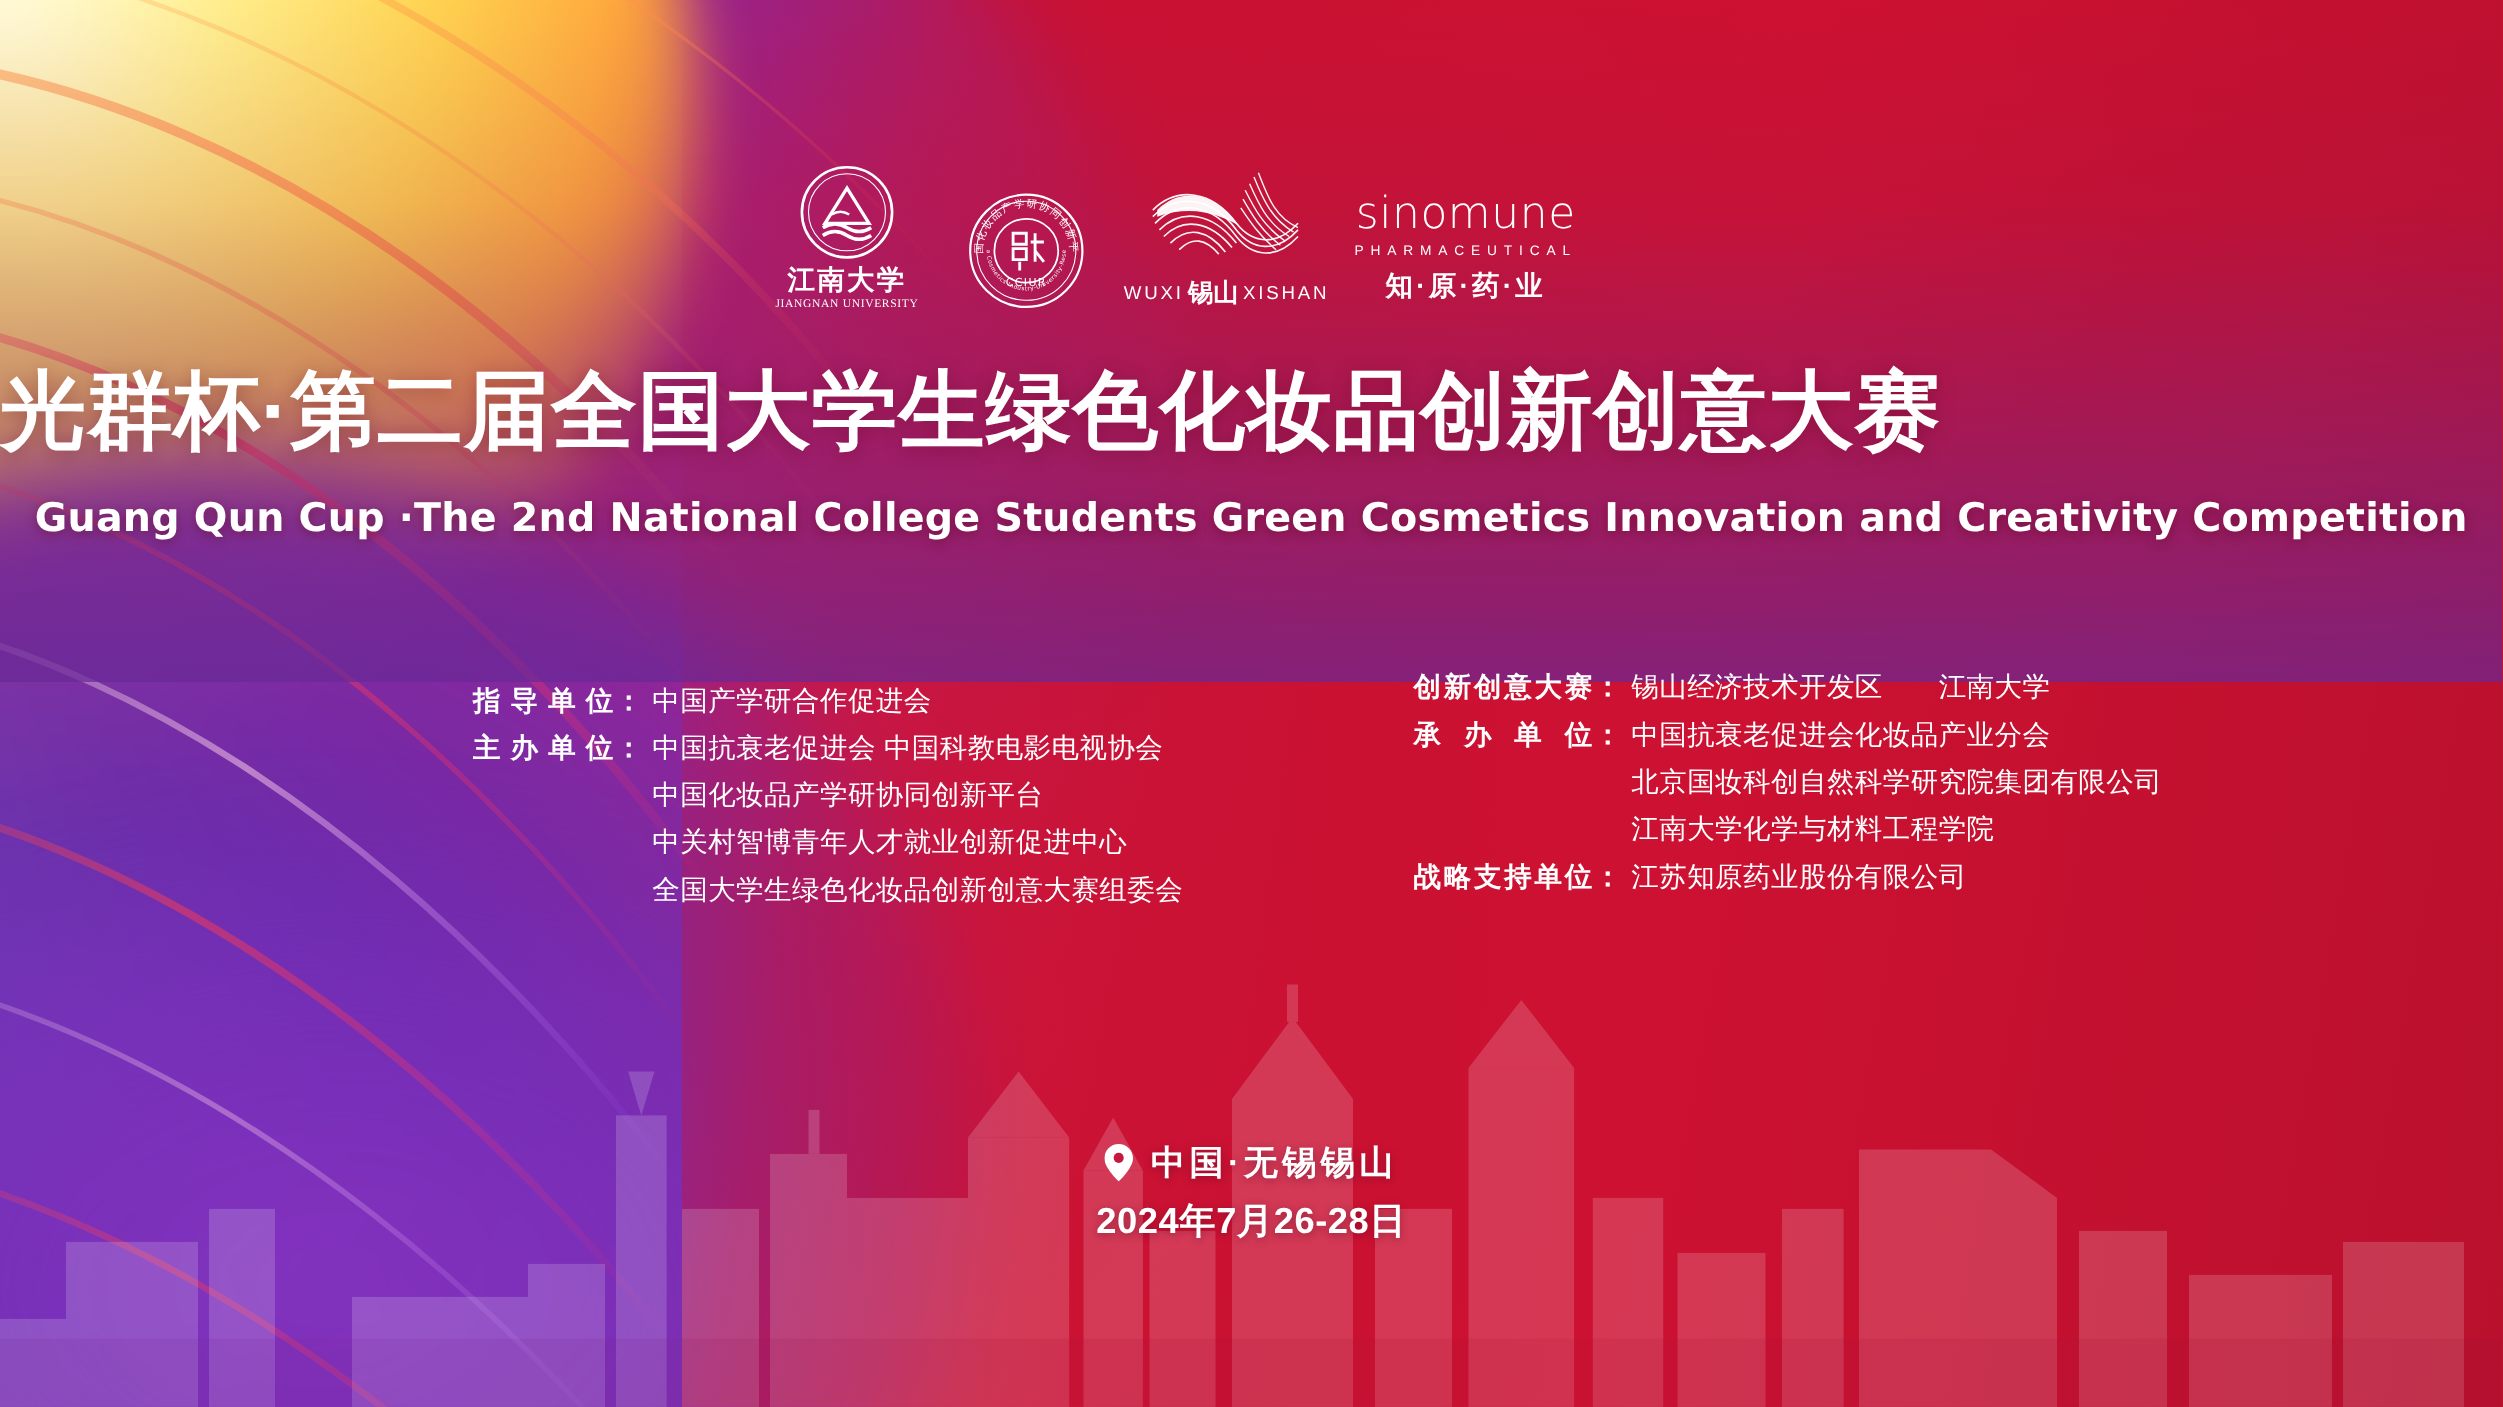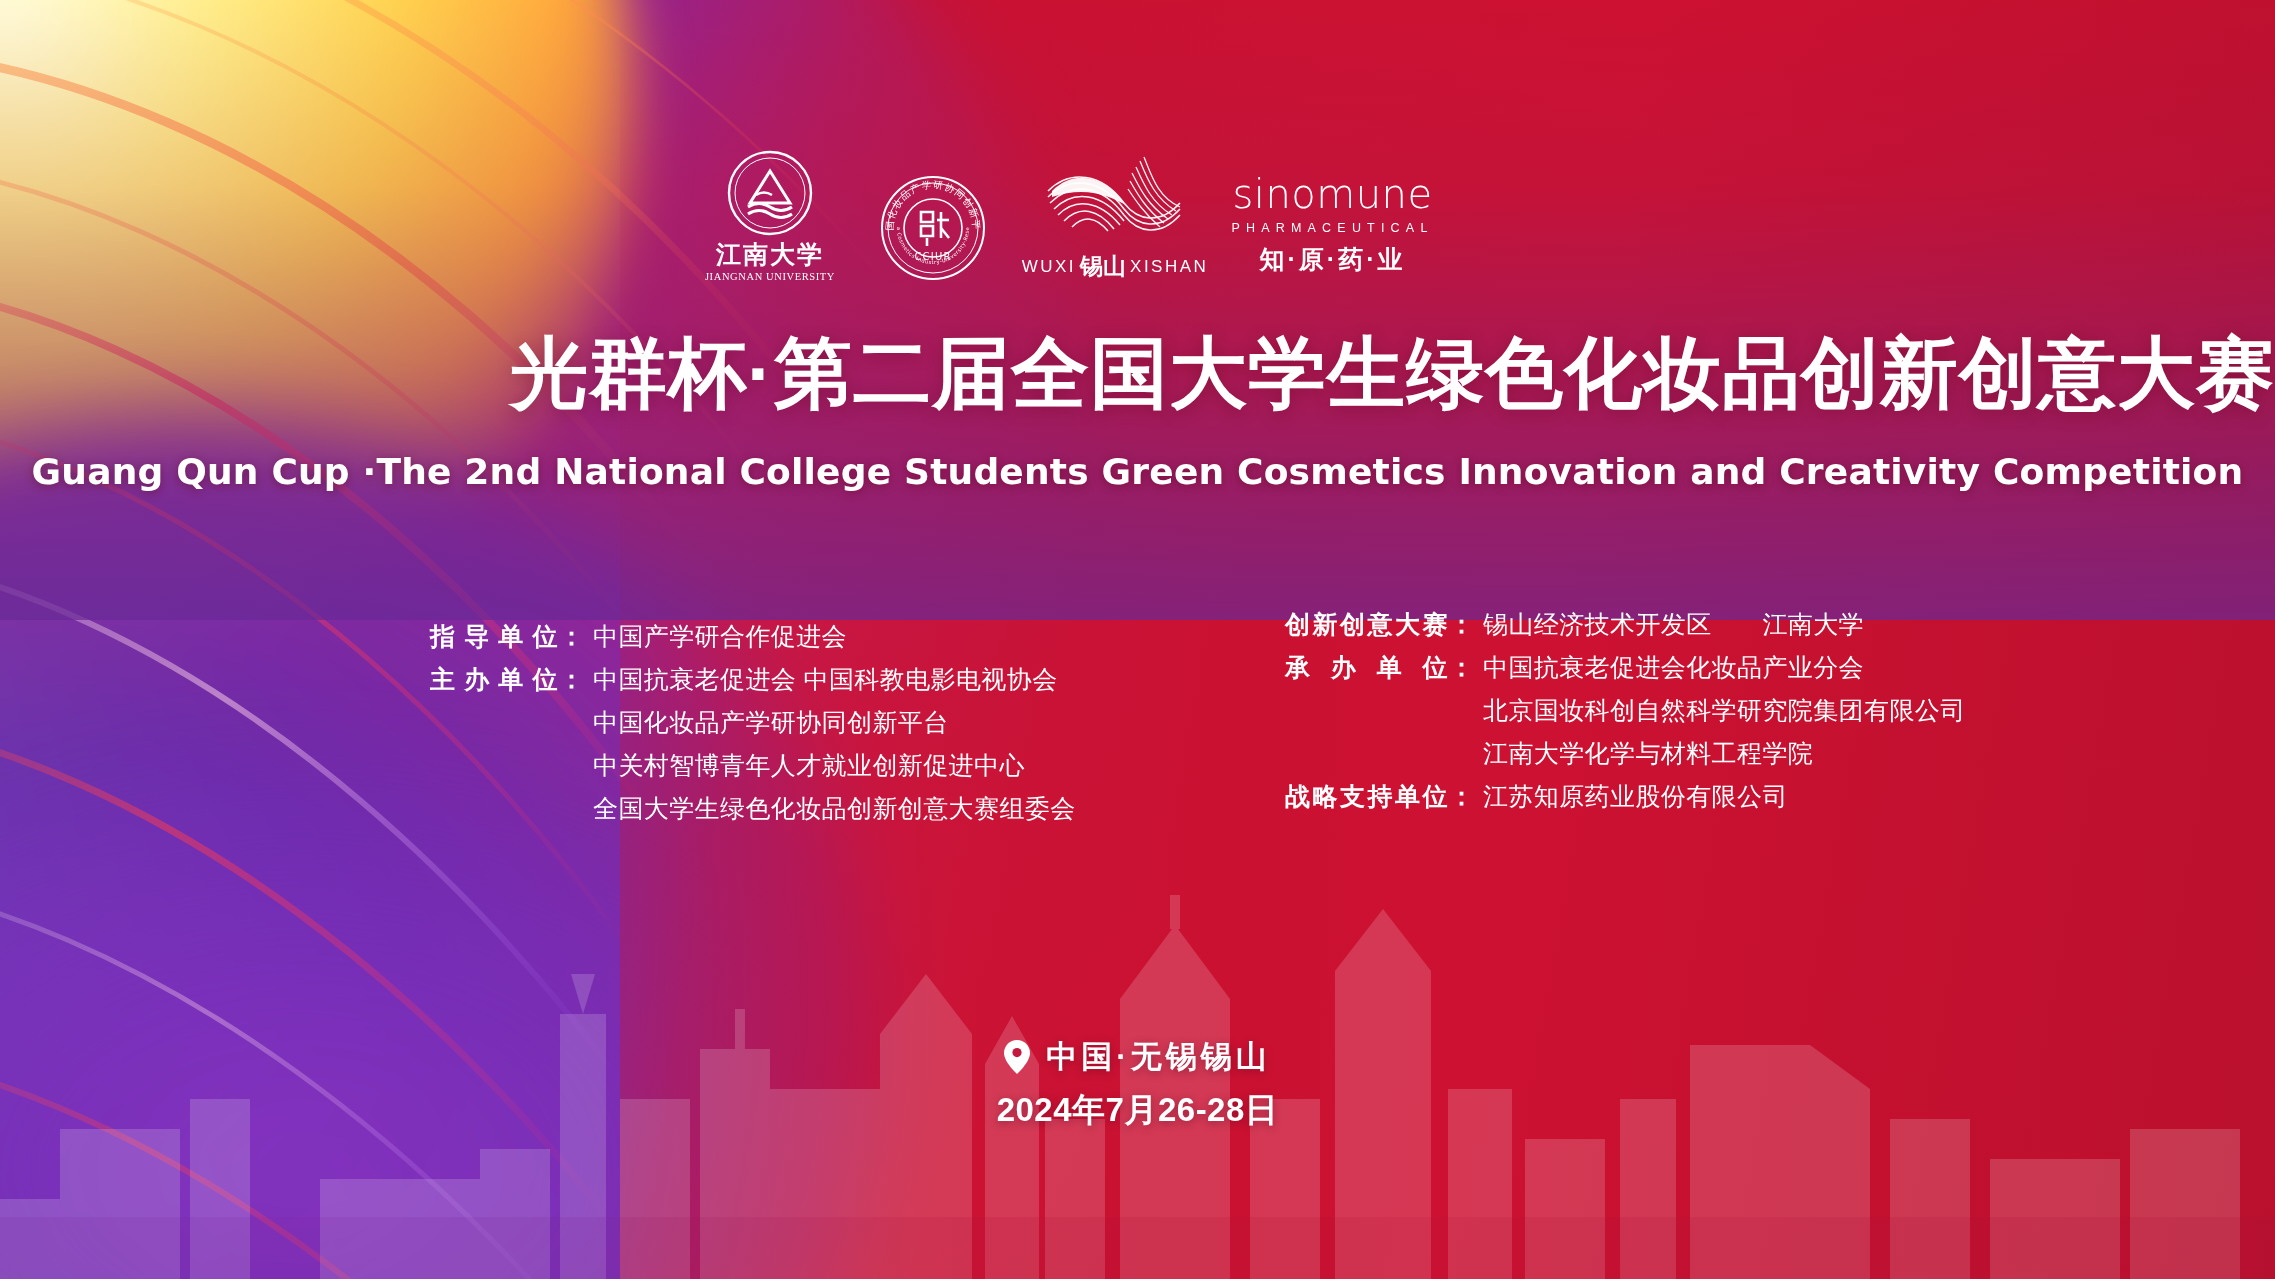--- a/index.html
+++ b/index.html
@@ -124,21 +124,21 @@
 
   .logo-5 { width:235px; padding-bottom:6px; }
   .logo-5 .word { font-size:40px; font-weight:300; letter-spacing:0.5px; line-height:1;
                   font-family:"DejaVu Sans", sans-serif; }
   .logo-5 .sub  { font-size:12.5px; letter-spacing:6.2px; margin-top:7px; font-weight:400; }
   .logo-5 .cn   { font-size:25px; letter-spacing:3px; margin-top:8px; font-weight:700; }
 
   
   .title-cn {
     position:absolute; left:0; right:0; top:332px;
-    text-align:right;
+    text-align:left;
     font-size:78px; line-height:1.06; font-weight:700;
     color:#fff; letter-spacing:1px;
     text-shadow:0 3px 16px rgba(90,0,20,0.35);
     white-space:nowrap;
   }
   .title-en {
     position:absolute; left:0; right:0; top:452px;
     text-align:center;
     font-size:36px; line-height:1.1; font-weight:700;
     color:#fff; letter-spacing:0.2px;

